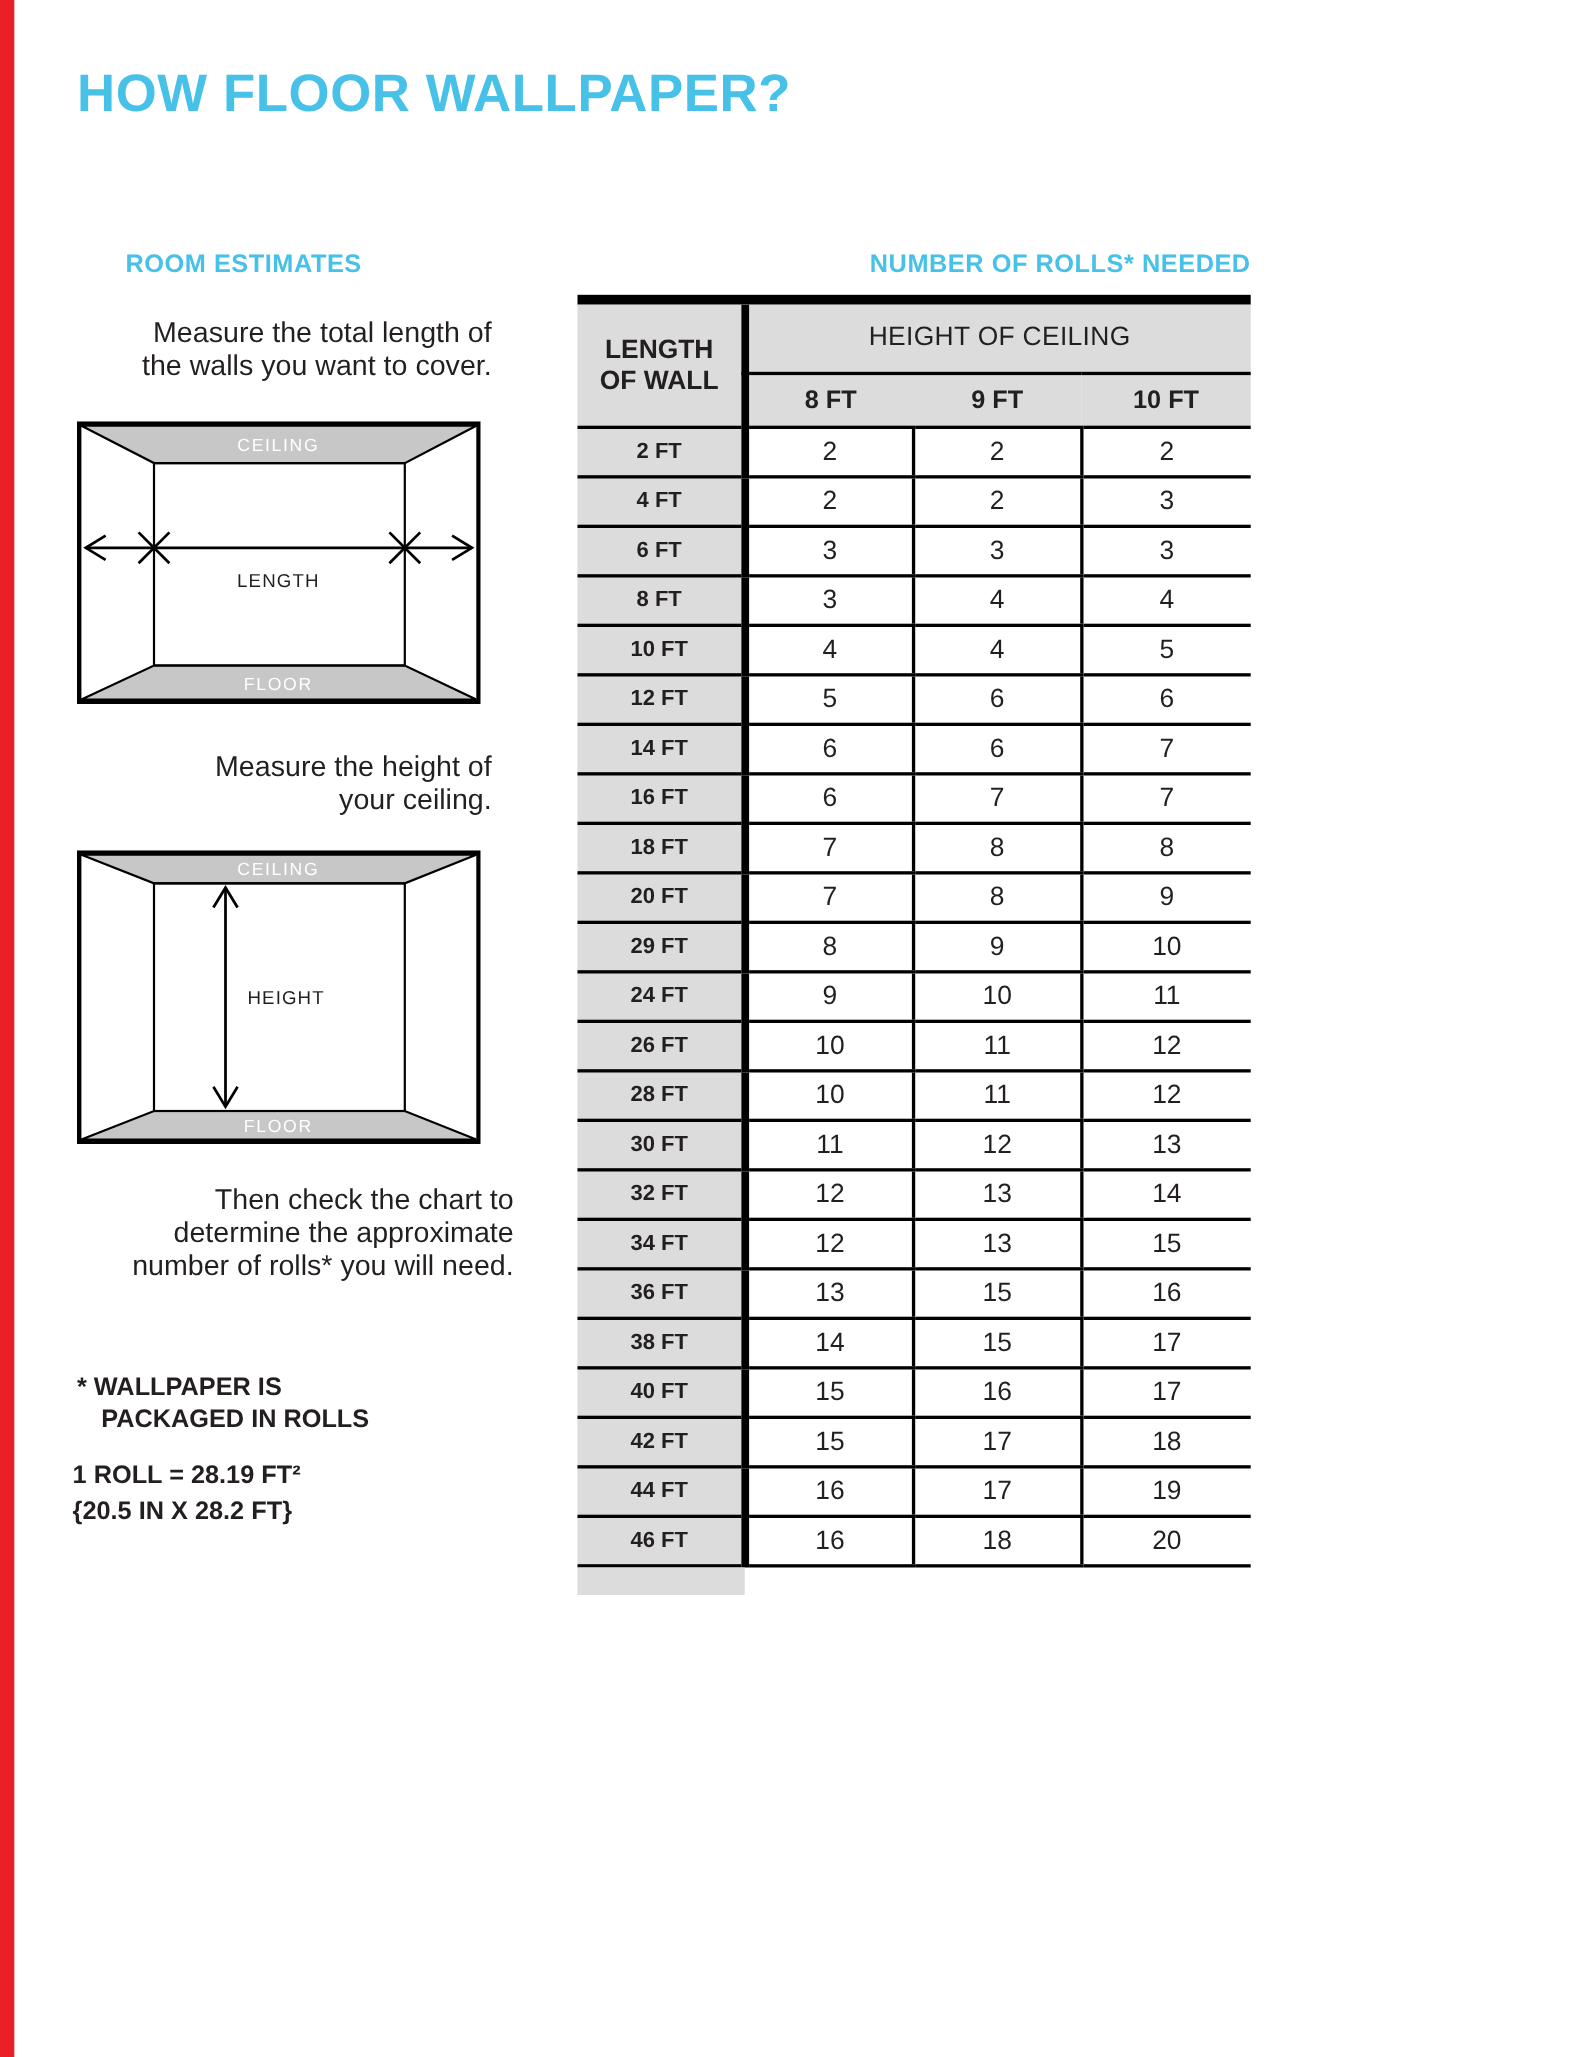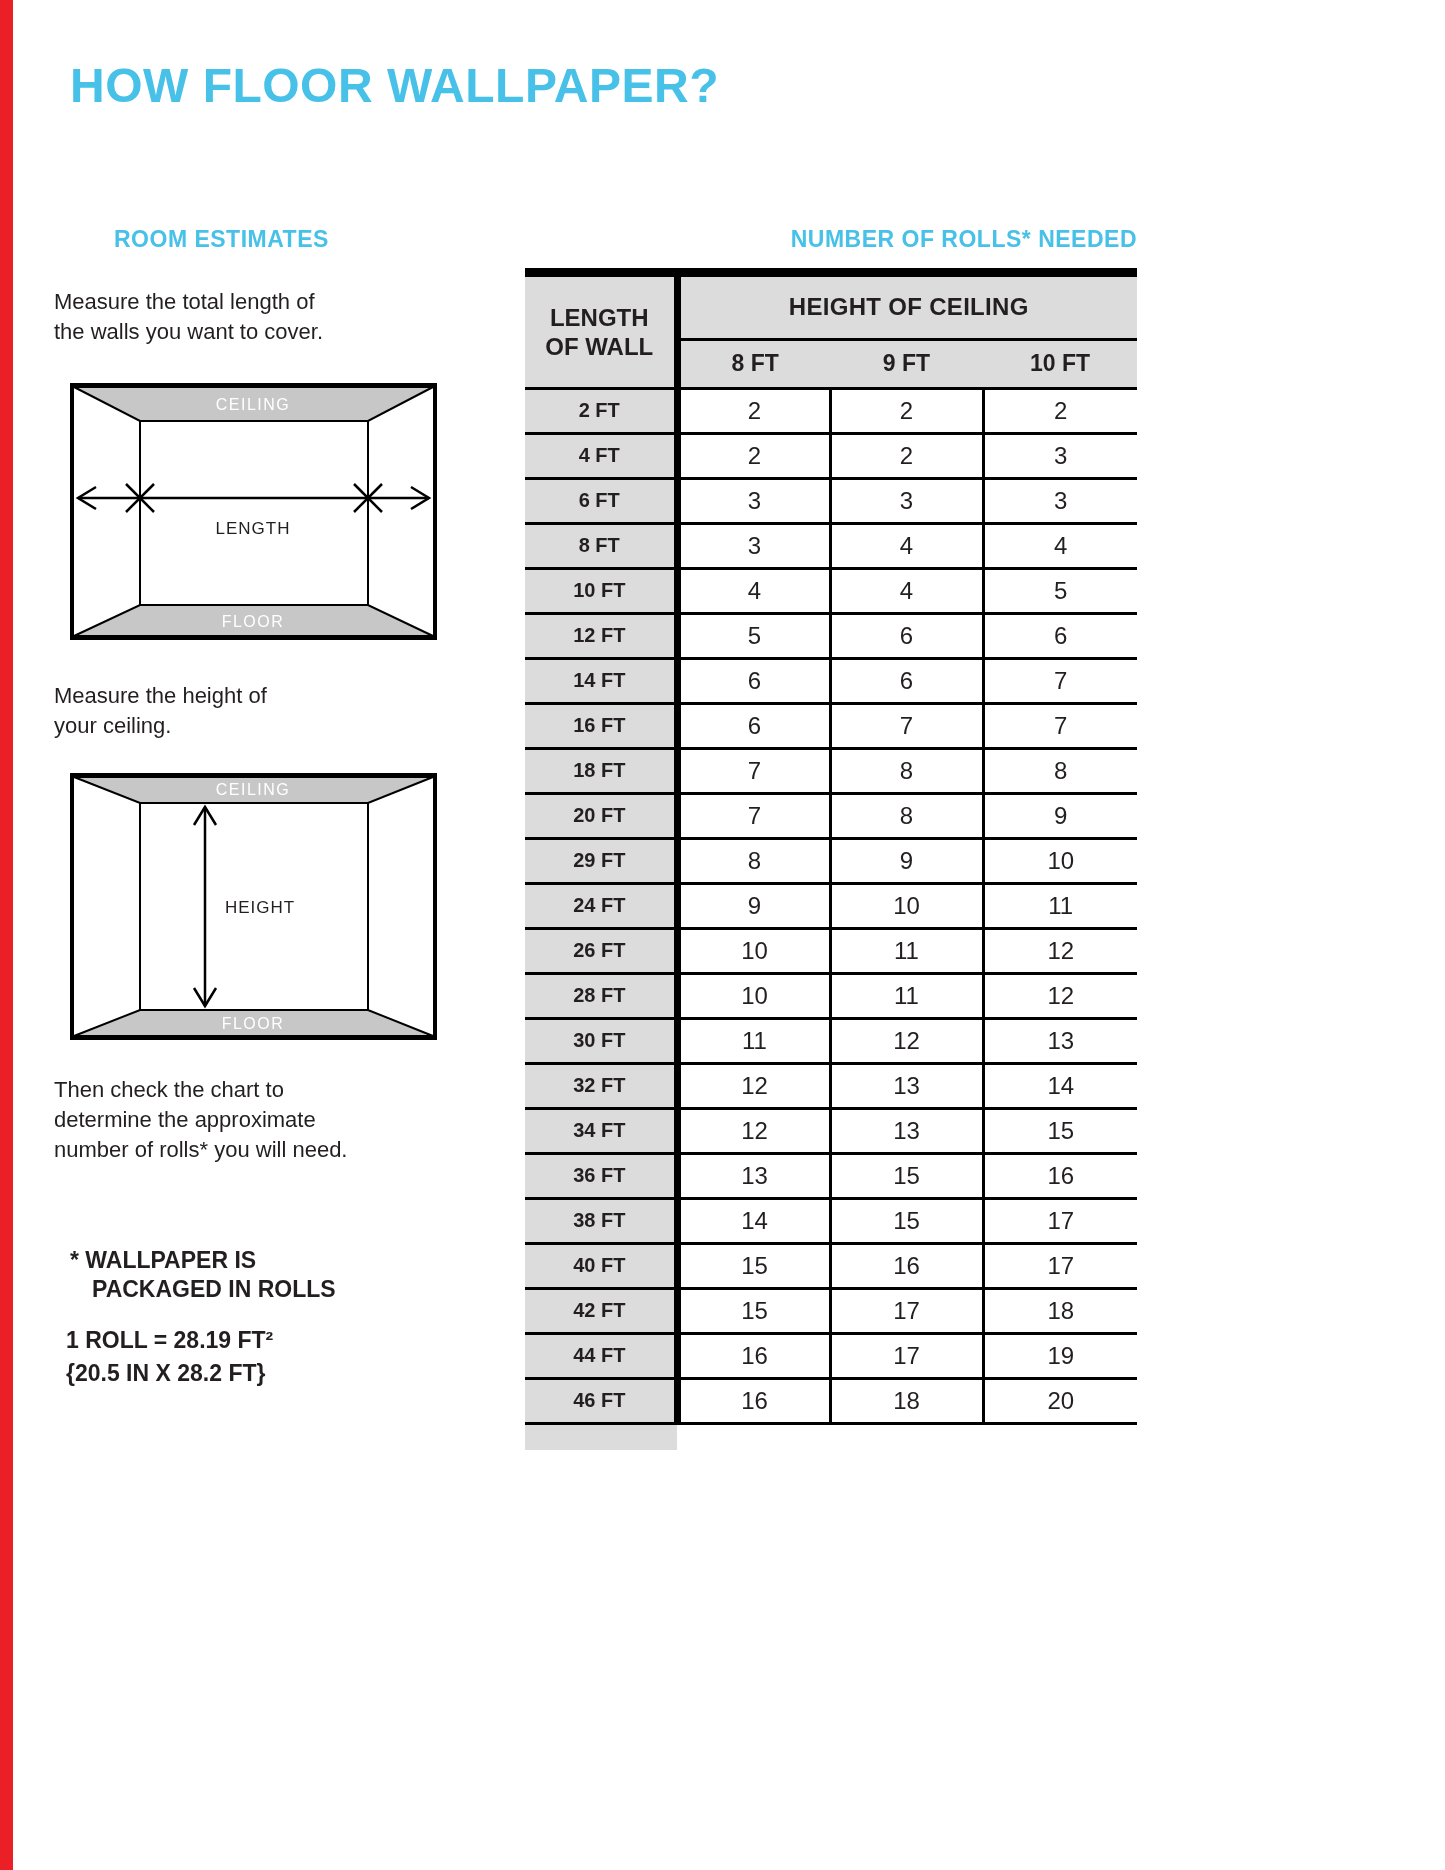--- a/index.html
+++ b/index.html
@@ -24,23 +24,24 @@
 
   .section-heading {
     position:absolute; top:226px;
     font-size:23px; font-weight:bold; letter-spacing:0.5px;
     color:var(--accent-blue, #47C1E8);
   }
   #room-estimates-heading { left:70px;margin-left:44px; }
   #rolls-heading { left:525px; width:612px; text-align:right; }
 
   .para {
-    position:absolute; left:54px;
-    font-size:22px; line-height:30px; white-space:pre-line;
+    position:absolute; left:87px;
+    font-size:26px; line-height:30px; white-space:pre-line;
     color:var(--text-dark, #231F20);
+    text-align:right;
   }
   #para1 { top:287px; width:360px; }
   #para2 { top:681px; width:360px; }
   #para3 { top:1075px; width:380px; }
 
   #diagram1 { position:absolute; left:70px; top:383px; }
   #diagram2 { position:absolute; left:70px; top:773px; }
 
   .svg-band-label {
     fill:#ffffff; font-size:16px; letter-spacing:1.5px;
@@ -71,21 +72,21 @@
   th, td { text-align:center; vertical-align:middle; }
 
   th.corner {
     background:var(--table-gray, #DCDCDC);
     border-right:7px solid #000; border-bottom:3px solid #000;
     font-size:24px; font-weight:bold; line-height:29px; white-space:pre-line;
   }
   th.group {
     background:var(--table-gray, #DCDCDC);
     border-bottom:3px solid #000;
-    height:62px; font-size:24px; font-weight:bold; letter-spacing:0.3px;
+    height:62px; font-size:24px; font-weight:normal; letter-spacing:0.3px;
   }
   th.sub {
     background:var(--table-gray, #DCDCDC);
     border-bottom:3px solid #000;
     height:49px; font-size:23px; font-weight:bold;
   }
   tbody td { height:45px; border-bottom:3px solid #000; font-size:24px; }
   td.rowlabel {
     background:var(--table-gray, #DCDCDC);
     border-right:7px solid #000;

